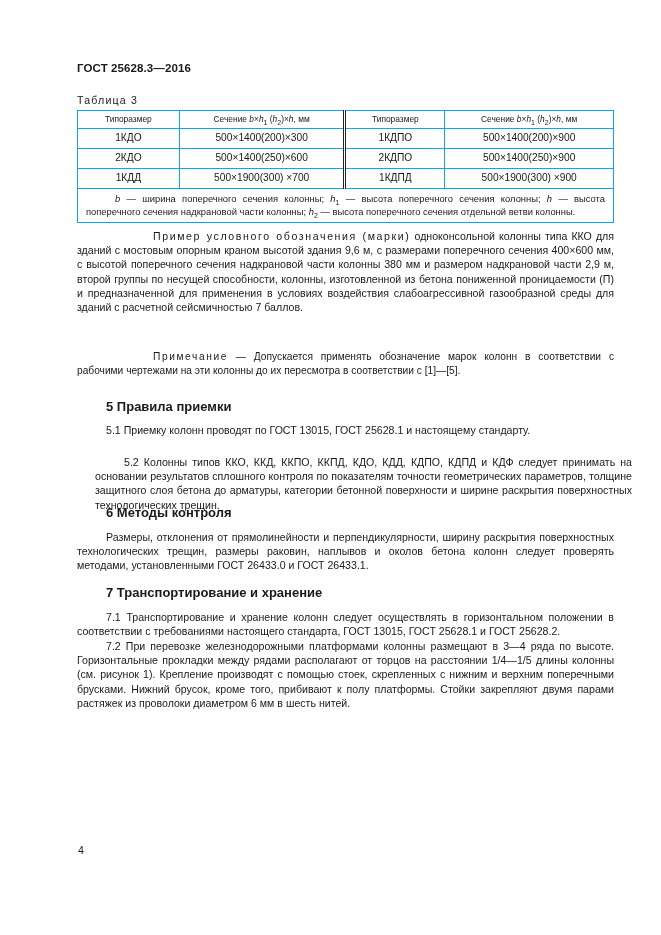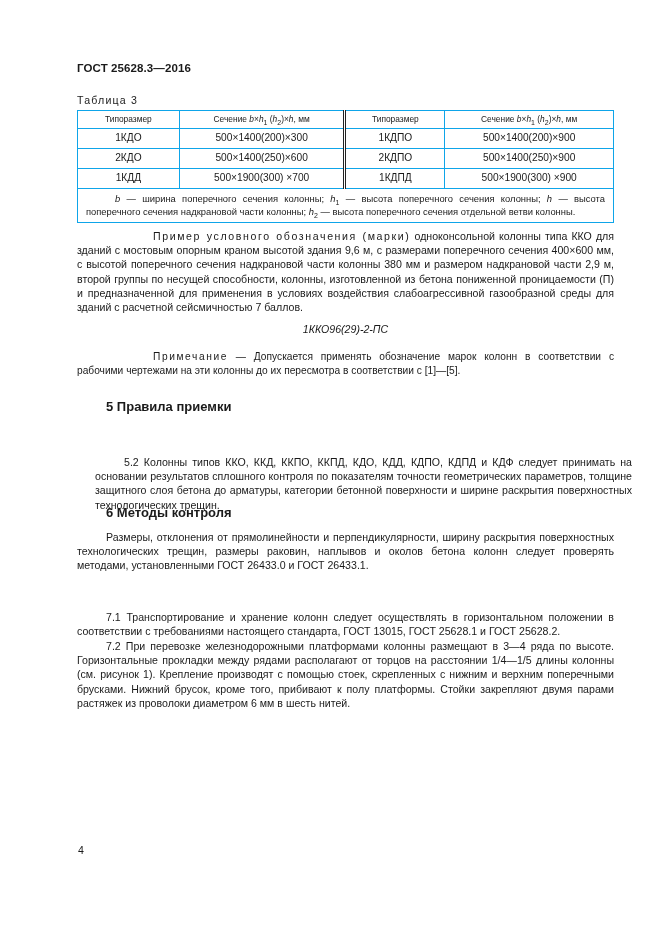--- a/index.html
+++ b/index.html
@@ -86,27 +86,28 @@
       <td>500×1900(300) ×900</td>
     </tr>
     <tr>
       <td colspan="4" class="note"><span style="display:inline-block;width:29px"></span><span class="it">b</span><span> — ширина поперечного сечения колонны; </span><span class="it">h</span><sub>1</sub><span> — высота поперечного сечения колонны; </span><span class="it">h</span><span> — высота поперечного сечения надкрановой части колонны; </span><span class="it">h</span><sub>2</sub><span> — высота поперечного сечения отдельной ветви колонны.</span></td>
     </tr>
   </tbody>
     </table>
 
   <p class="text indent" style="top:229px;margin:0;"><span class="spaced">Пример условного обозначения (марки)</span><span> одноконсольной колонны типа ККО для зданий с мостовым опорным краном высотой здания 9,6 м, с размерами поперечного сечения 400×600 мм, с высотой поперечного сечения надкрановой части колонны 380 мм и размером надкрановой части 2,9 м, второй группы по несущей способности, колонны, изготовленной из бетона пониженной проницаемости (П) и предназначенной для применения в условиях воздействия слабоагрессивной газообразной среды для зданий с расчетной сейсмичностью 7 баллов.</span></p>
 
-  <div class="text center it" style="top:322px;">1ККО96(29)-2-ПС</div>
 
   <p class="text indent" style="top:350px;margin:0;font-size:10.2px;"><span class="spaced">Примечание</span><span> — Допускается применять обозначение марок колонн в соответствии с рабочими чертежами на эти колонны до их пересмотра в соответствии с [1]—[5].</span></p>
 
   <div class="h2" style="top:400px;">5  Правила приемки</div>
+  <p class="text indent" style="top:423px;margin:0;">5.1 Приемку колонн проводят по ГОСТ 13015, ГОСТ 25628.1 и настоящему стандарту.</p>
   <p class="text indent" style="top:437px;margin:18px;">5.2 Колонны типов ККО, ККД, ККПО, ККПД, КДО, КДД, КДПО, КДПД и КДФ следует принимать на основании результатов сплошного контроля по показателям точности геометрических параметров, толщине защитного слоя бетона до арматуры, категории бетонной поверхности и ширине раскрытия поверхностных технологических трещин.</p>
 
   <div class="h2" style="top:506px;">6 Методы контроля</div>
   <p class="text indent" style="top:530px;margin:0;">Размеры, отклонения от прямолинейности и перпендикулярности, ширину раскрытия поверхностных технологических трещин, размеры раковин, наплывов и околов бетона колонн следует проверять методами, установленными ГОСТ 26433.0 и ГОСТ 26433.1.</p>
 
+  <div class="h2" style="top:586px;">7 Транспортирование и хранение</div>
   <p class="text indent" style="top:610px;margin:0;">7.1 Транспортирование и хранение колонн следует осуществлять в горизонтальном положении в соответствии с требованиями настоящего стандарта, ГОСТ 13015, ГОСТ 25628.1 и ГОСТ 25628.2.</p>
   <p class="text indent" style="top:639px;margin:0;">7.2 При перевозке железнодорожными платформами колонны размещают в 3—4 ряда по высоте. Горизонтальные прокладки между рядами располагают от торцов на расстоянии 1/4—1/5 длины колонны (см. рисунок 1). Крепление производят с помощью стоек, скрепленных с нижним и верхним поперечными брусками. Нижний брусок, кроме того, прибивают к полу платформы. Стойки закрепляют двумя парами растяжек из проволоки диаметром 6 мм в шесть нитей.</p>
 
   <div class="page-num">4</div>
 </div>
 
 </body></html>

